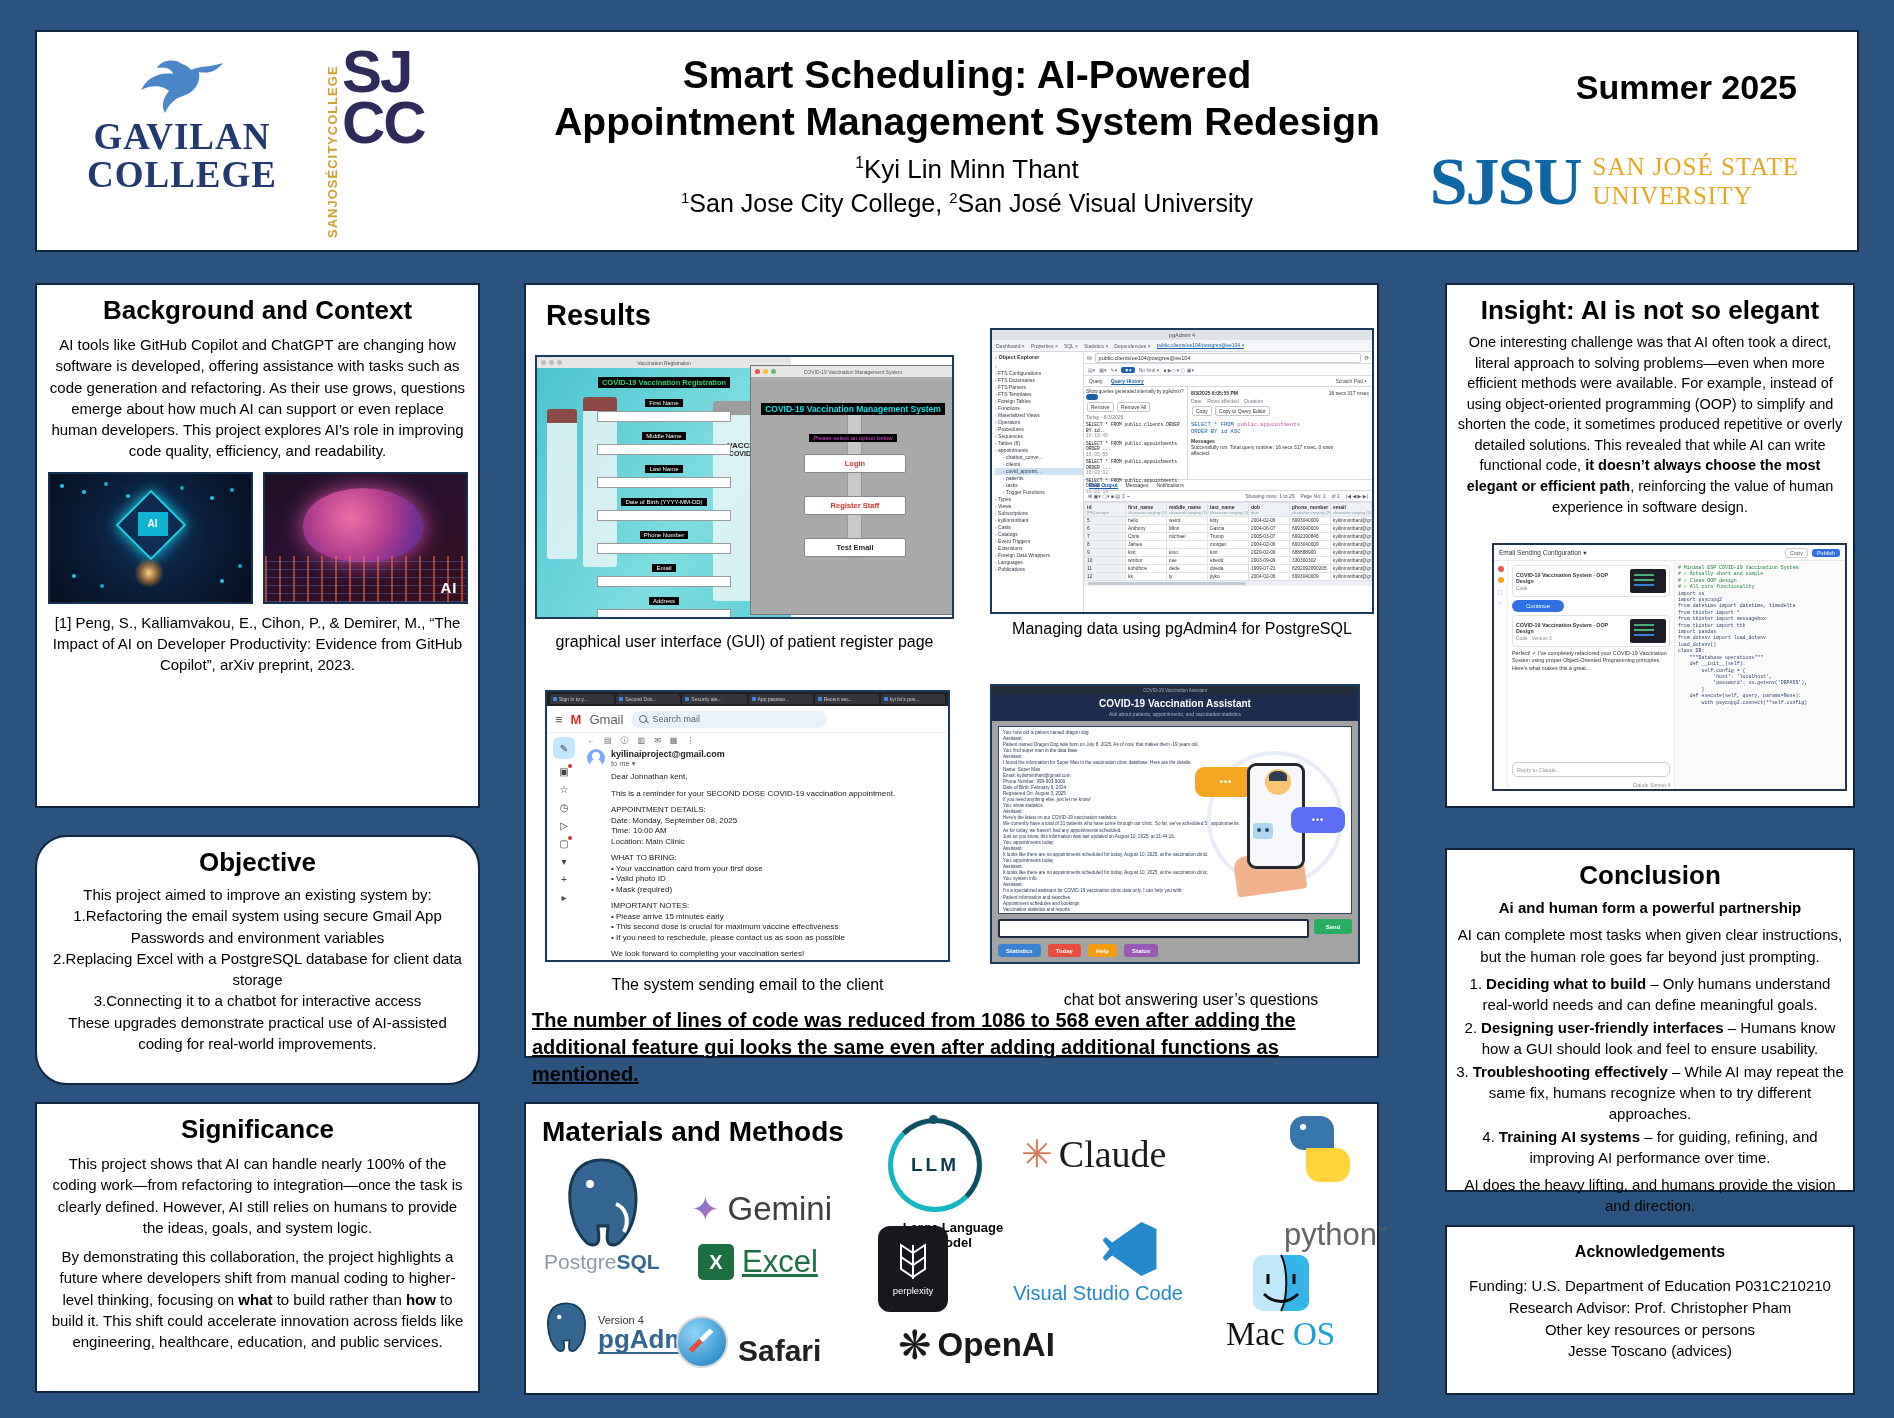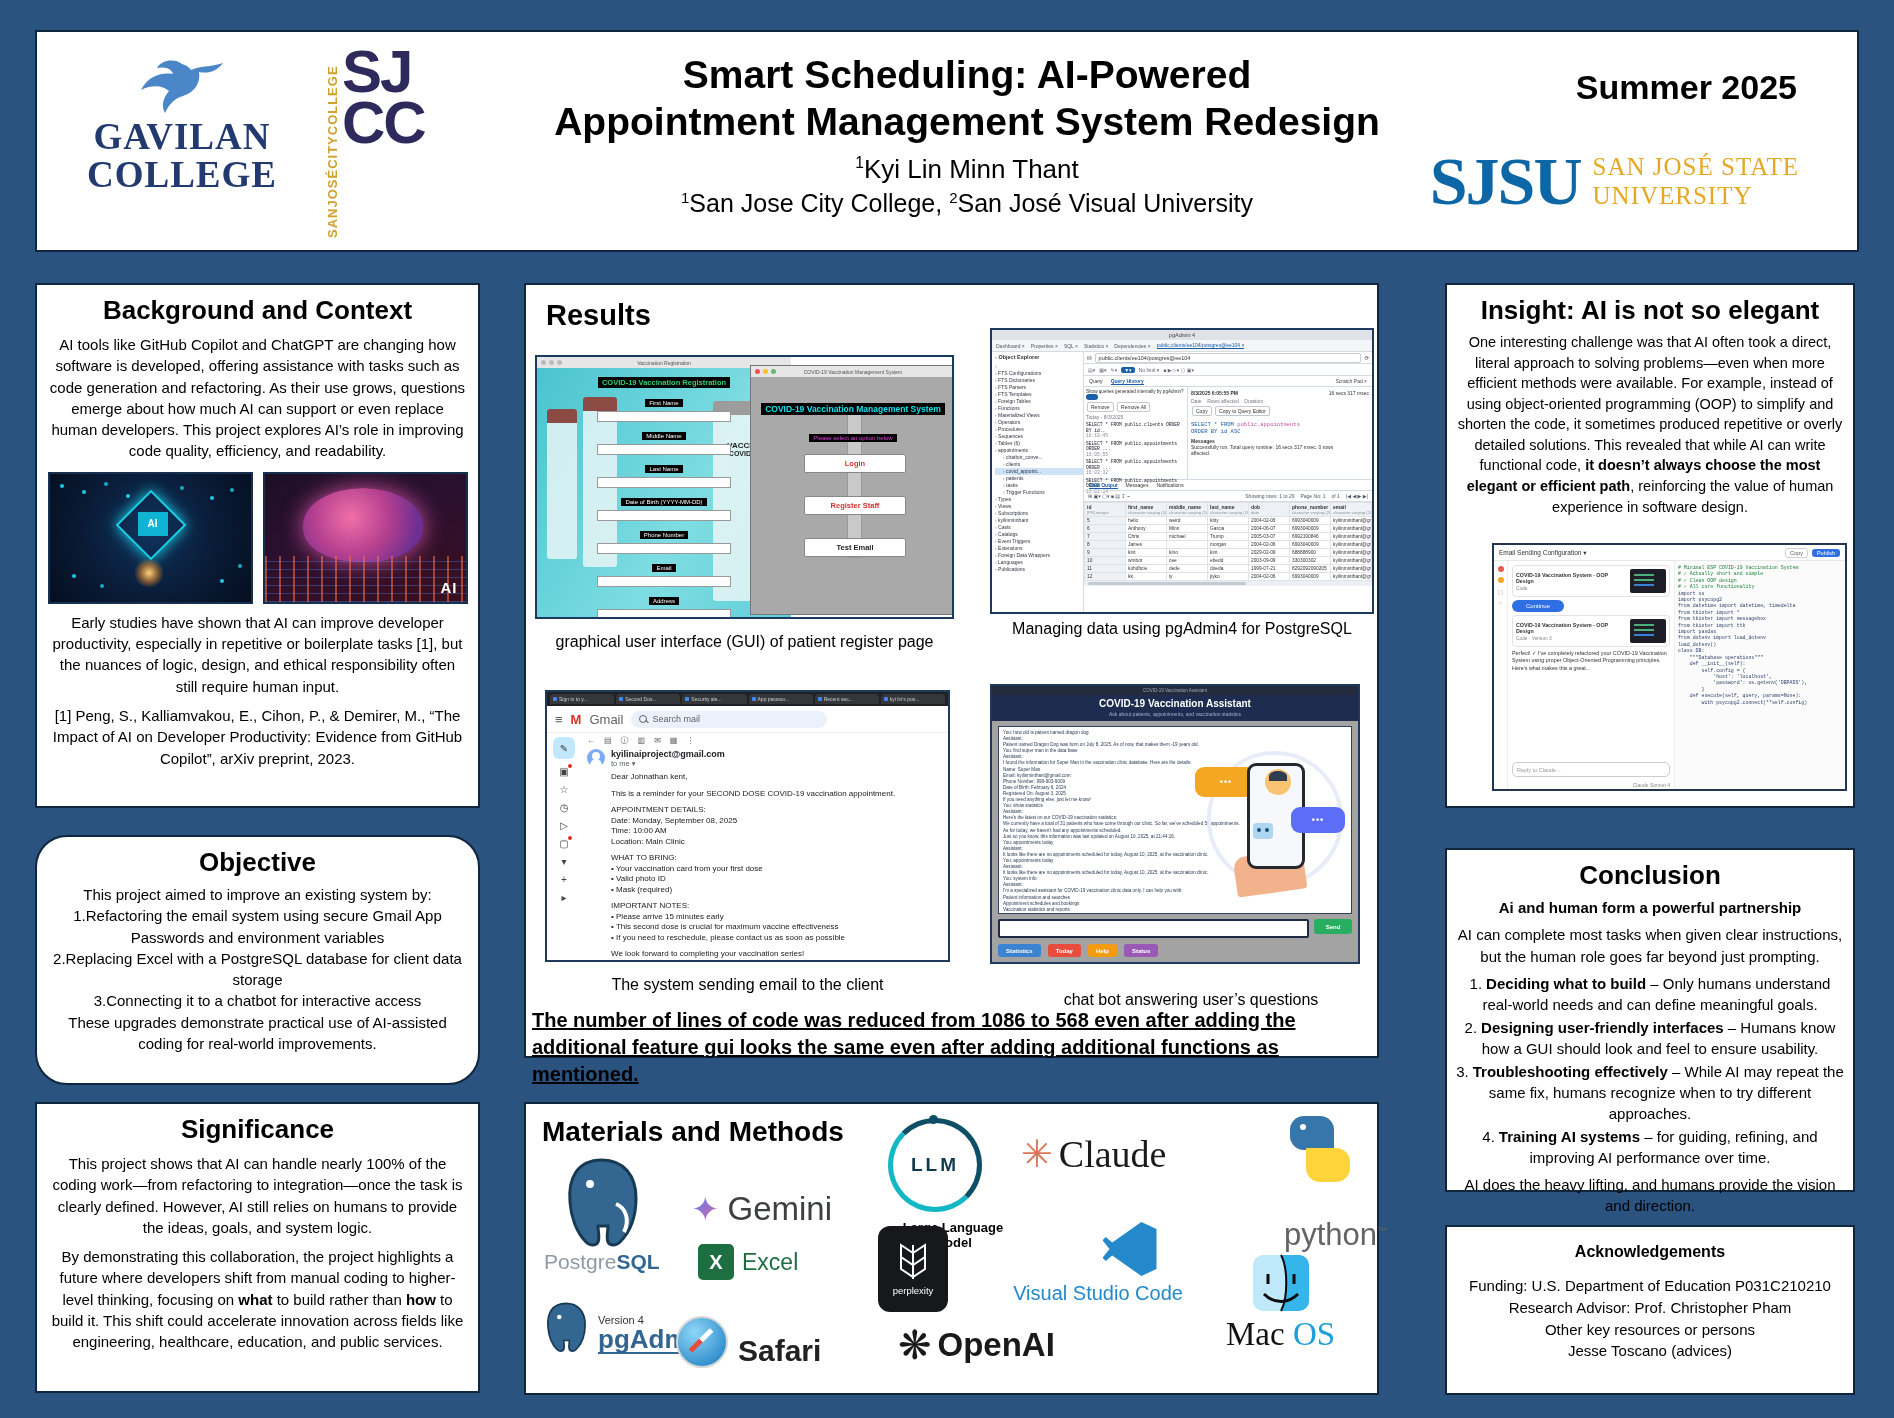--- a/index.html
+++ b/index.html
@@ -222,21 +222,21 @@
   .cla .ast{color:#da7756;font-size:38px;}
   .cla .tx{font-family:"Liberation Serif",serif;font-size:38px;color:#1a1a1a;}
   .py-ic{position:relative;width:72px;height:72px;}
   .py-ic .b1{position:absolute;left:6px;top:2px;width:44px;height:34px;background:#3776ab;border-radius:14px 14px 0 14px;}
   .py-ic .b2{position:absolute;left:22px;top:34px;width:44px;height:34px;background:#ffd43b;border-radius:0 14px 14px 14px;}
   .py-ic i{position:absolute;width:6px;height:6px;border-radius:50%;background:#fff;left:16px;top:10px;}
   .py-tx{font-size:31px;color:#646464;margin-top:31px;}
   .py-tx sup{font-size:10px;}
   .xl{display:flex;align-items:center;gap:8px;}
   .xl .ic{width:36px;height:36px;background:#1d6f42;border-radius:5px;color:#fff;font-weight:bold;font-size:20px;display:flex;align-items:center;justify-content:center;}
-  .xl .tx{font-size:23px;color:#1d6f42;}
+  .xl .tx{font-size:31px;color:#1d6f42;text-decoration:underline;}
   .ppx{width:70px;height:86px;background:#17181c;border-radius:12px;display:flex;flex-direction:column;align-items:center;justify-content:center;gap:4px;}
   .ppx svg{display:block;}
   .ppx .tx{color:#fff;font-size:9.5px;}
   .vsc-ic{width:54px;height:54px;background:#2489ca;clip-path:polygon(72% 0,100% 13%,100% 87%,72% 100%,18% 62%,6% 72%,0 66%,13% 50%,0 34%,6% 28%,18% 38%);}
   .vsc-tx{font-size:20px;color:#2489ca;}
   .pga{display:flex;align-items:flex-end;gap:6px;}
   .pga .tx{font-size:26px;font-weight:bold;color:#326690;border-bottom:2px solid #326690;line-height:1;}
   .pga .ver{font-size:11px;color:#333;}
   .saf{display:flex;align-items:flex-end;gap:10px;}
   .saf .ic{width:48px;height:48px;border-radius:50%;background:radial-gradient(circle at 35% 30%,#8fd6f7,#1579c0);position:relative;border:2px solid #d6d6d6;}
@@ -300,21 +300,20 @@
         <div class="diam"></div>
         <div class="chip">AI</div>
         <div class="glow"></div>
       </div>
       <div class="tile tile2">
         <div class="brain"></div>
         <div class="circ"></div>
         <div class="ai">AI</div>
       </div>
     </div>
-    <p class="t">Early studies have shown that AI can improve developer productivity, especially in repetitive or boilerplate tasks [1], but the nuances of logic, design, and ethical responsibility often still require human input.</p>
     <p class="t">[1] Peng, S., Kalliamvakou, E., Cihon, P., &amp; Demirer, M., “The Impact of AI on Developer Productivity: Evidence from GitHub Copilot”, arXiv preprint, 2023.</p>
   </section>
 
   <section class="box" id="obj-box">
     <div class="h">Objective</div>
     <div class="t" style="margin:6px 8px;">
       <div>This project aimed to improve an existing system by:</div>
       <div>
           <div>1.Refactoring the email system using secure Gmail App Passwords and environment variables</div>
           <div>2.Replacing Excel with a PostgreSQL database for client data storage</div>

